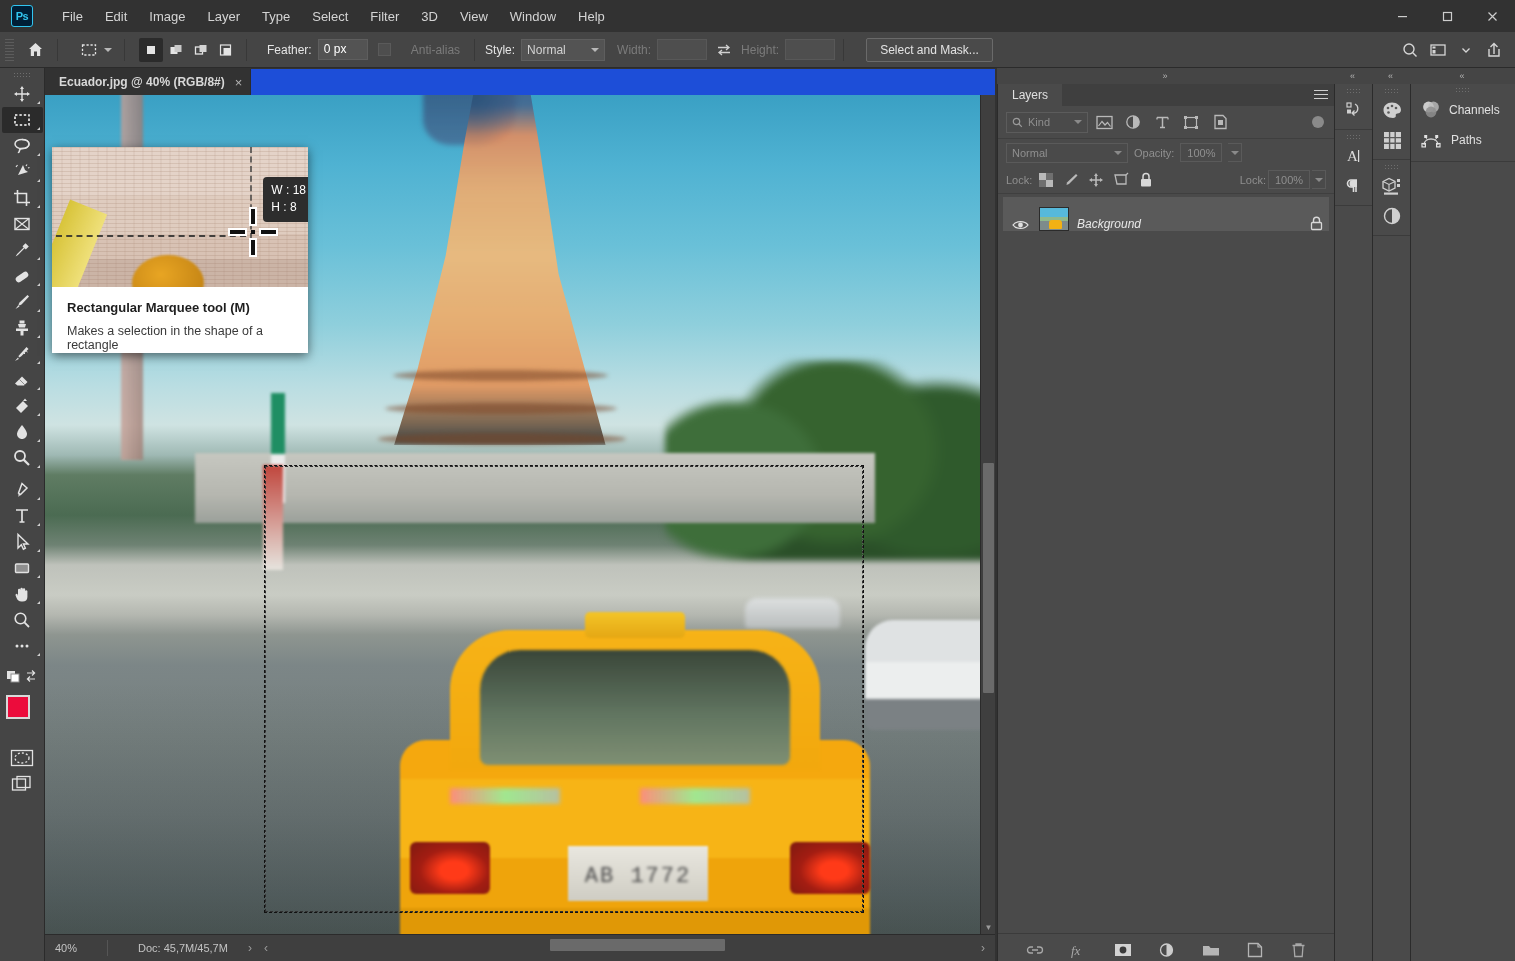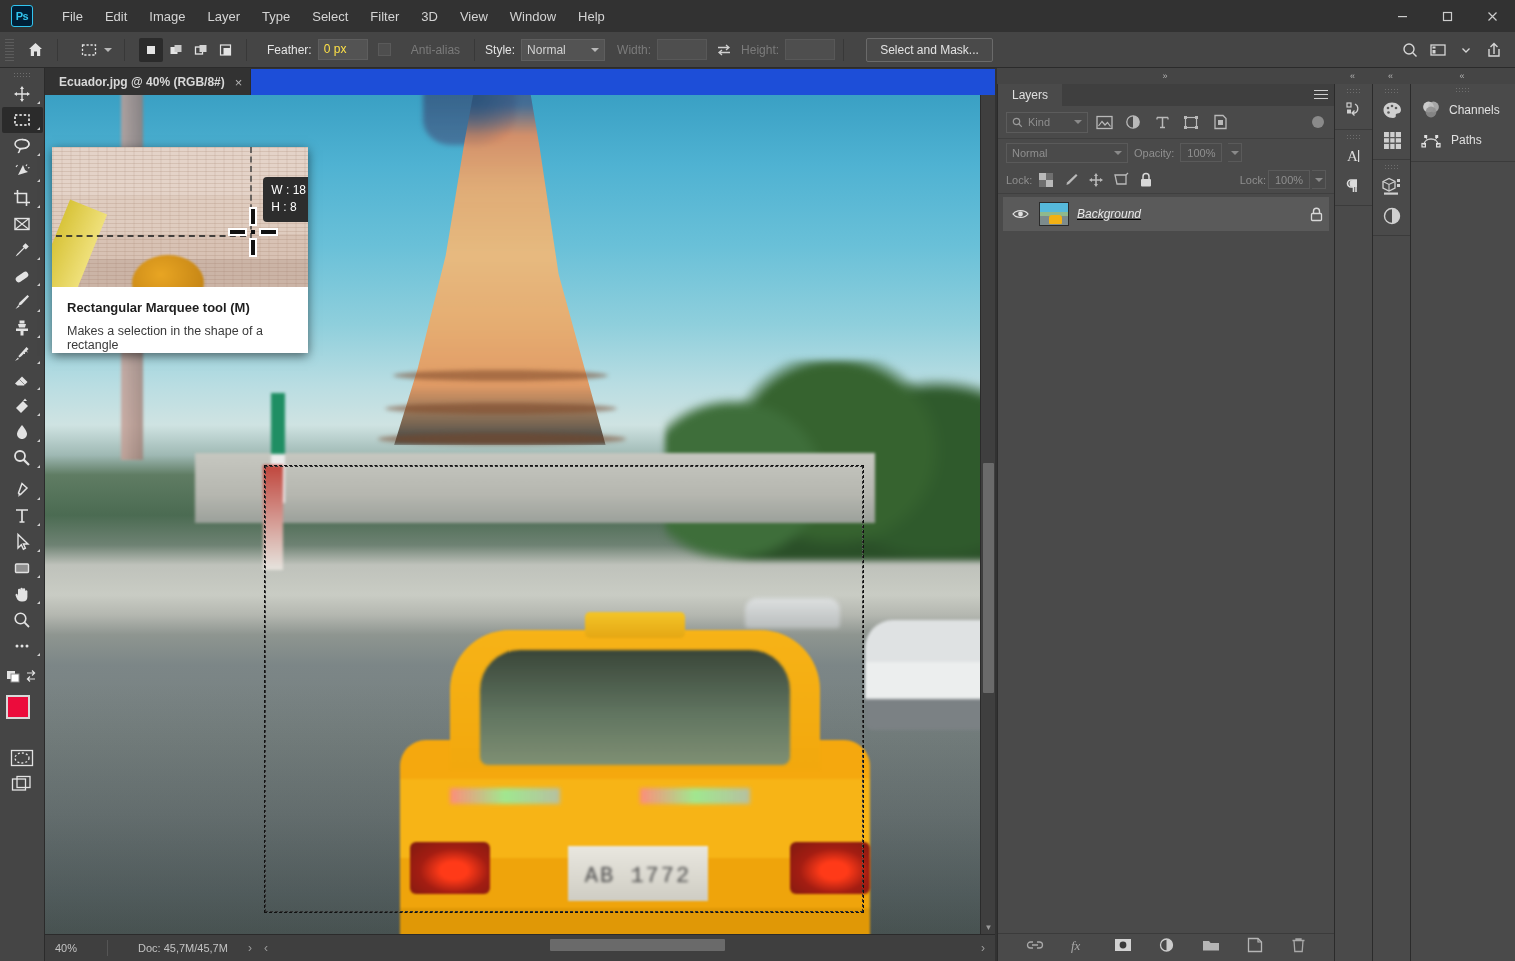--- a/index.html
+++ b/index.html
@@ -63,21 +63,21 @@
   .chev { width:0;height:0;border-left:4px solid transparent;border-right:4px solid transparent;border-top:4px solid #b8b8b8; }
   .sel-modes { display: flex; align-items: center; gap: 1px; margin-left: 6px; }
   .sel-mode {
     width: 24px; height: 24px; display: flex; align-items: center; justify-content: center;
     border-radius: 2px;
   }
   .sel-mode.active { background: #2b2b2b; }
   .opt-label { color: #e5e5e5; font-size: 12px; margin-left: 12px; margin-right: 6px; white-space: nowrap; }
   .opt-label.dim { color: #7b7b7b; }
   .opt-input {
-    background: #535353; border: 1px solid #5e5e5e; color: #fde047;
+    background: #535353; border: 1px solid #5e5e5e; color: #ffffff;
     height: 21px; width: 50px; font-size: 12px; padding: 0 5px;
     font-family: "Liberation Sans", sans-serif; line-height: 19px;
   }
   .opt-input.empty { background: #4e4e4e; border-color: #585858; color:#7b7b7b; }
   .opt-check {
     width: 13px; height: 13px; background: #4e4e4e; border: 1px solid #5a5a5a;
     margin-left: 10px; margin-right: 5px;
   }
   .opt-select {
     background: #535353; border: 1px solid #5e5e5e; color: #d2d2d2;
@@ -338,40 +338,40 @@
   .num-box {
     width: 42px; height: 19px; background: #4a4a4a; border: 1px solid #5a5a5a;
     color: #8f8f8f; font-size: 11px; display:flex;align-items:center;justify-content:center;
   }
   .num-arrow { width: 14px; height: 19px; border:1px solid #5a5a5a; border-left:none;
     display:flex;align-items:center;justify-content:center; }
   .lock-row { height: 28px; display: flex; align-items: center; padding: 0 8px; gap: 2px;
     border-bottom: 1px solid #3f3f3f; }
   .lock-ico { width: 23px; height: 22px; display:flex;align-items:center;justify-content:center; }
   .layer-row {
-    height: 34px; display: flex; align-items: center; background: #5a5a5a;
-    margin: 3px 5px 0 5px; padding: 0 6px; gap: 8px; text-decoration: underline;
+    height: 34px; display: flex; align-items: flex-end; background: #5a5a5a;
+    margin: 3px 5px 0 5px; padding: 0 6px; gap: 8px;
   }
   .eye-cell { width: 22px; display:flex;align-items:center;justify-content:center; }
   .layer-thumb {
     width: 30px; height: 24px; border: 1px solid #2b2b2b;
     background:
       linear-gradient(to bottom, #56b9db 0 42%, #8fb98d 42% 58%, #7d8b8c 58% 100%);
     position: relative; overflow:hidden;
   }
   .layer-thumb::after {
     content:""; position:absolute; left: 9px; bottom: 1px; width: 13px; height: 9px;
     background: #f2b114; border-radius: 3px 3px 1px 1px;
   }
   .layer-name { color: #e8e8e8; font-size: 12px; font-style: italic; }
   .layer-lock { margin-left: auto; }
   .layers-footer {
     position: absolute; left: 0; bottom: 0; width: 337px; height: 28px;
     background: #4a4a4a; border-top: 1px solid #3b3b3b;
-    display: flex; align-items: flex-start; justify-content: center; gap: 22px;
+    display: flex; align-items: flex-end; justify-content: center; gap: 22px;
   }
   .lf-ico { width: 22px; height: 22px; display:flex;align-items:center;justify-content:center; }
 
   
   .rail {
     position: absolute; top: 84px; background: #4a4a4a; border-left: 1px solid #2b2b2b;
     width: 38px; height: 877px;
   }
   .rail-grp { border-bottom: 1px solid #3b3b3b; padding: 2px 0 4px; }
   .rail-grip { height: 9px; display:flex;align-items:center;justify-content:center; }

